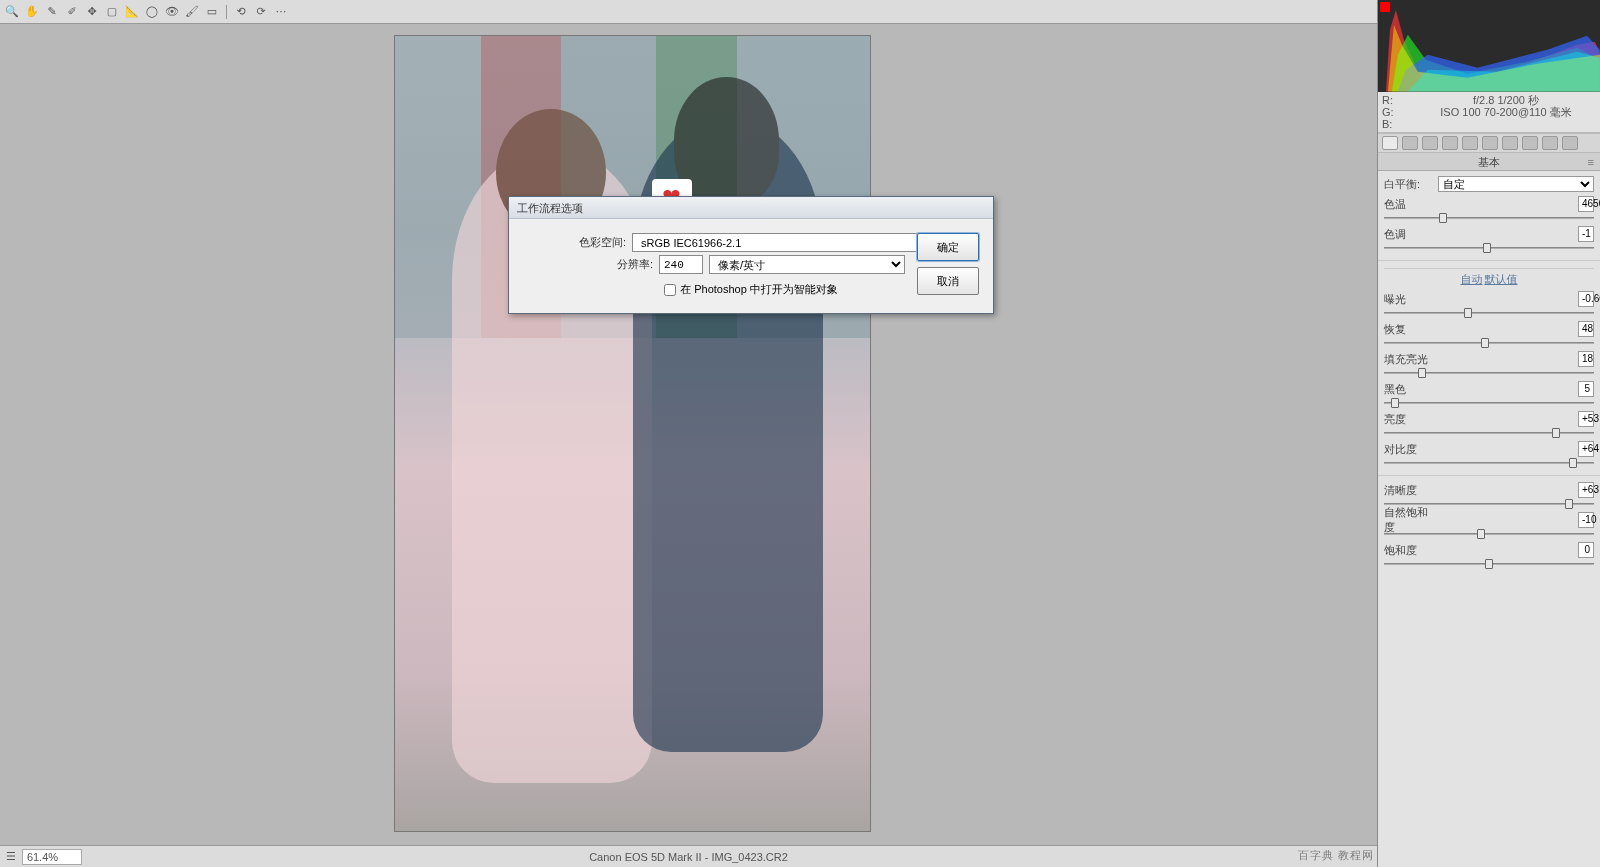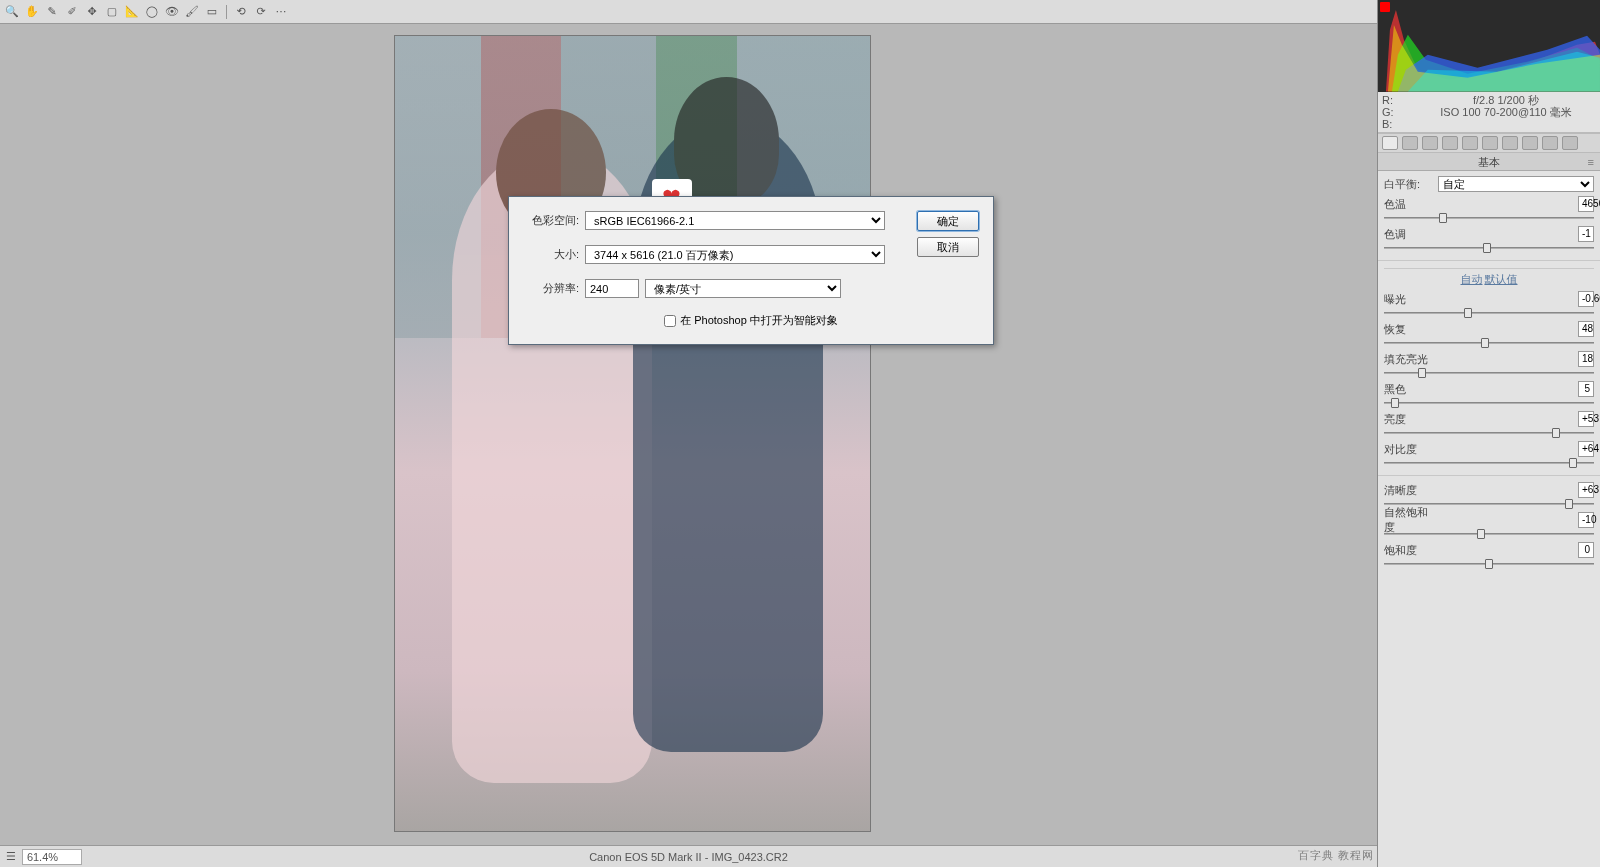--- a/index.html
+++ b/index.html
@@ -60,27 +60,27 @@
 .slider .thumb { position:absolute; top:0; width:8px; height:10px; background:#e8e8e8; border:1px solid #666; border-radius:1px; transform:translateX(-4px); }
 .linkbar { display:flex; justify-content:center; gap:2px; padding:3px 0 1px; border-top:1px solid #c8c8c8; margin-top:2px; }
 .linkbar a { color:#5a7aa0; text-decoration:underline; cursor:pointer; }
 hr.sep { border:none; border-top:1px solid #c8c8c8; margin:3px -6px; }
 
 
 .dlg { position:absolute; left:508px; top:196px; width:486px; background:#efefef; border:1px solid #5a6b7c; box-shadow:2px 2px 6px rgba(0,0,0,.35); }
 .dlg .titlebar { height:22px; background:linear-gradient(#eef1f5,#d8dde5); border-bottom:1px solid #b7c0cc; padding:0 8px; line-height:22px; color:#333; }
 .dlg .body { padding:14px 14px 16px; position:relative; }
 .dlg .btncol { position:absolute; right:14px; top:14px; display:flex; flex-direction:column; gap:6px; }
-.dlg button { width:62px; height:20px; border:1px solid #7a7a7a; background:linear-gradient(#fefefe,#e4e4e4); border-radius:2px; cursor:pointer; font-size:11px; }
+.dlg button { width:62px; height:28px; border:1px solid #7a7a7a; background:linear-gradient(#fefefe,#e4e4e4); border-radius:2px; cursor:pointer; font-size:11px; }
 .dlg button.primary { border:1px solid #2e6fb0; box-shadow:0 0 0 1px #8fb7df; }
-.dlg .frow { display:flex; align-items:center; gap:6px; margin-bottom:15px; }
+.dlg .frow { display:flex; align-items:center; gap:6px; margin-bottom:3px;justify-content:center; }
 .dlg .frow label { width:56px; text-align:right; color:#333; }
 .dlg .frow select, .dlg .frow input[type=text] { height:19px; border:1px solid #8a8a8a; background:#fff; font-size:11px; padding:0 4px; }
 .dlg .wide { width:300px; }
-.dlg .short { width:54px; }
+.dlg .short { width:44px;font-family:Liberation Mono, monospace; }
 .dlg .mid { width:176px; }
 .dlg .mid2 { width:150px; }
 .dlg .amt-lbl { color:#888; margin-left:6px; }
 .dlg .chkrow { display:flex; align-items:center; justify-content:center; gap:4px; margin-top:8px; }
 .dlg .chkrow input { width:12px; height:12px; }
 
 .watermark { position:absolute; right:226px; bottom:4px; color:#7d7d7d; font-size:11px; letter-spacing:1px; }
 </style>
 </head>
 <body>
@@ -277,35 +277,32 @@
         </div>
         <div class="slider">
           <div class="track"></div>
           <div class="thumb" style="left:50%"></div>
         </div>
       </div>
   </div>
 </div>
 
 <div class="dlg">
+  <div class="titlebar">工作流程选项</div>
   <div class="body">
     <div class="btncol">
       <button class="primary">确定</button>
       <button>取消</button>
     </div>
 
     <div class="frow">
       <label>色彩空间:</label>
       <select class="wide"><option>sRGB IEC61966-2.1</option></select>
     </div>
     <div class="frow">
-      <label>大小:</label>
-      <select class="wide"><option>3744 x 5616  (21.0 百万像素)</option></select>
-    </div>
-    <div class="frow">
       <label>分辨率:</label>
       <input type="text" class="short" value="240" style="">
       <select class="mid" style="width:196px"><option>像素/英寸</option></select>
     </div>
     <div class="chkrow">
       <input type="checkbox" style="">
       <span>在 Photoshop 中打开为智能对象</span>
     </div>
   </div>
 </div>

